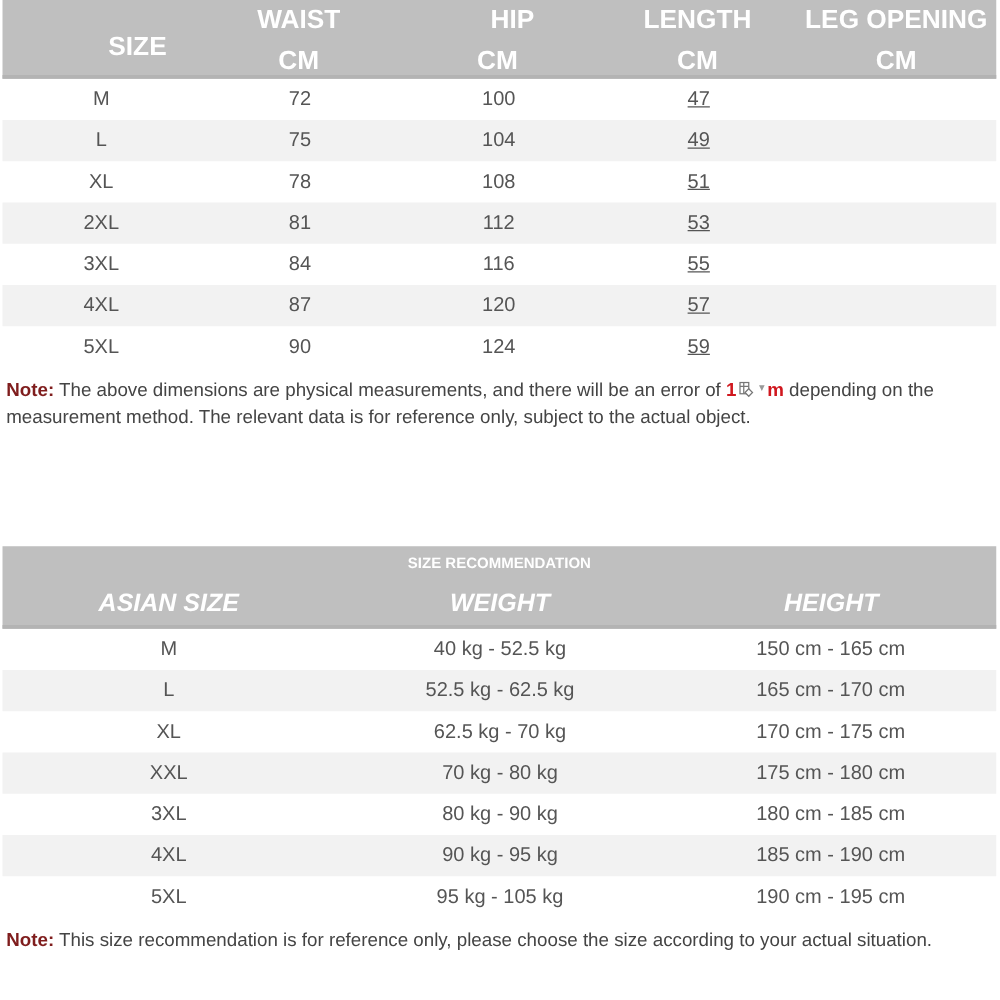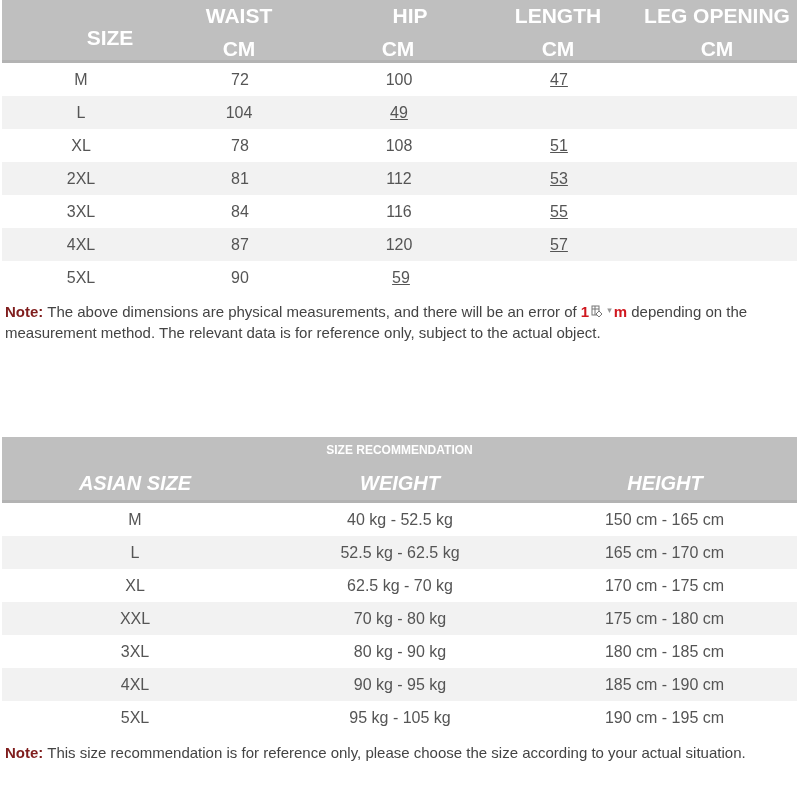--- a/index.html
+++ b/index.html
@@ -58,20 +58,21 @@
   <div class="rows">
     <div class="row">
       <span class="cell c0">M</span>
       <span class="cell c1">72</span>
       <span class="cell c2">100</span>
       <span class="cell c3">47</span>
       <span class="cell c4"></span>
     </div>
     <div class="row alt">
       <span class="cell c0">L</span>
+      <span class="cell c1">75</span>
       <span class="cell c2">104</span>
       <span class="cell c3">49</span>
       <span class="cell c4"></span>
     </div>
     <div class="row">
       <span class="cell c0">XL</span>
       <span class="cell c1">78</span>
       <span class="cell c2">108</span>
       <span class="cell c3">51</span>
       <span class="cell c4"></span>
@@ -93,20 +94,21 @@
     <div class="row alt">
       <span class="cell c0">4XL</span>
       <span class="cell c1">87</span>
       <span class="cell c2">120</span>
       <span class="cell c3">57</span>
       <span class="cell c4"></span>
     </div>
     <div class="row">
       <span class="cell c0">5XL</span>
       <span class="cell c1">90</span>
+      <span class="cell c2">124</span>
       <span class="cell c3">59</span>
       <span class="cell c4"></span>
     </div>
   </div>
 </div>
 
 <div class="note" style="top:300px;">
   <span class="lbl">Note:</span><span> The above dimensions are physical measurements, and there will be an error of </span><span class="red">1</span><span class="paste-icon"><svg width="14" height="13" viewBox="0 0 14 13">
         <rect x="1" y="1" width="7" height="9" fill="none" stroke="#777" stroke-width="1"></rect>
         <line x1="1" y1="4" x2="8" y2="4" stroke="#777" stroke-width="1"></line>

